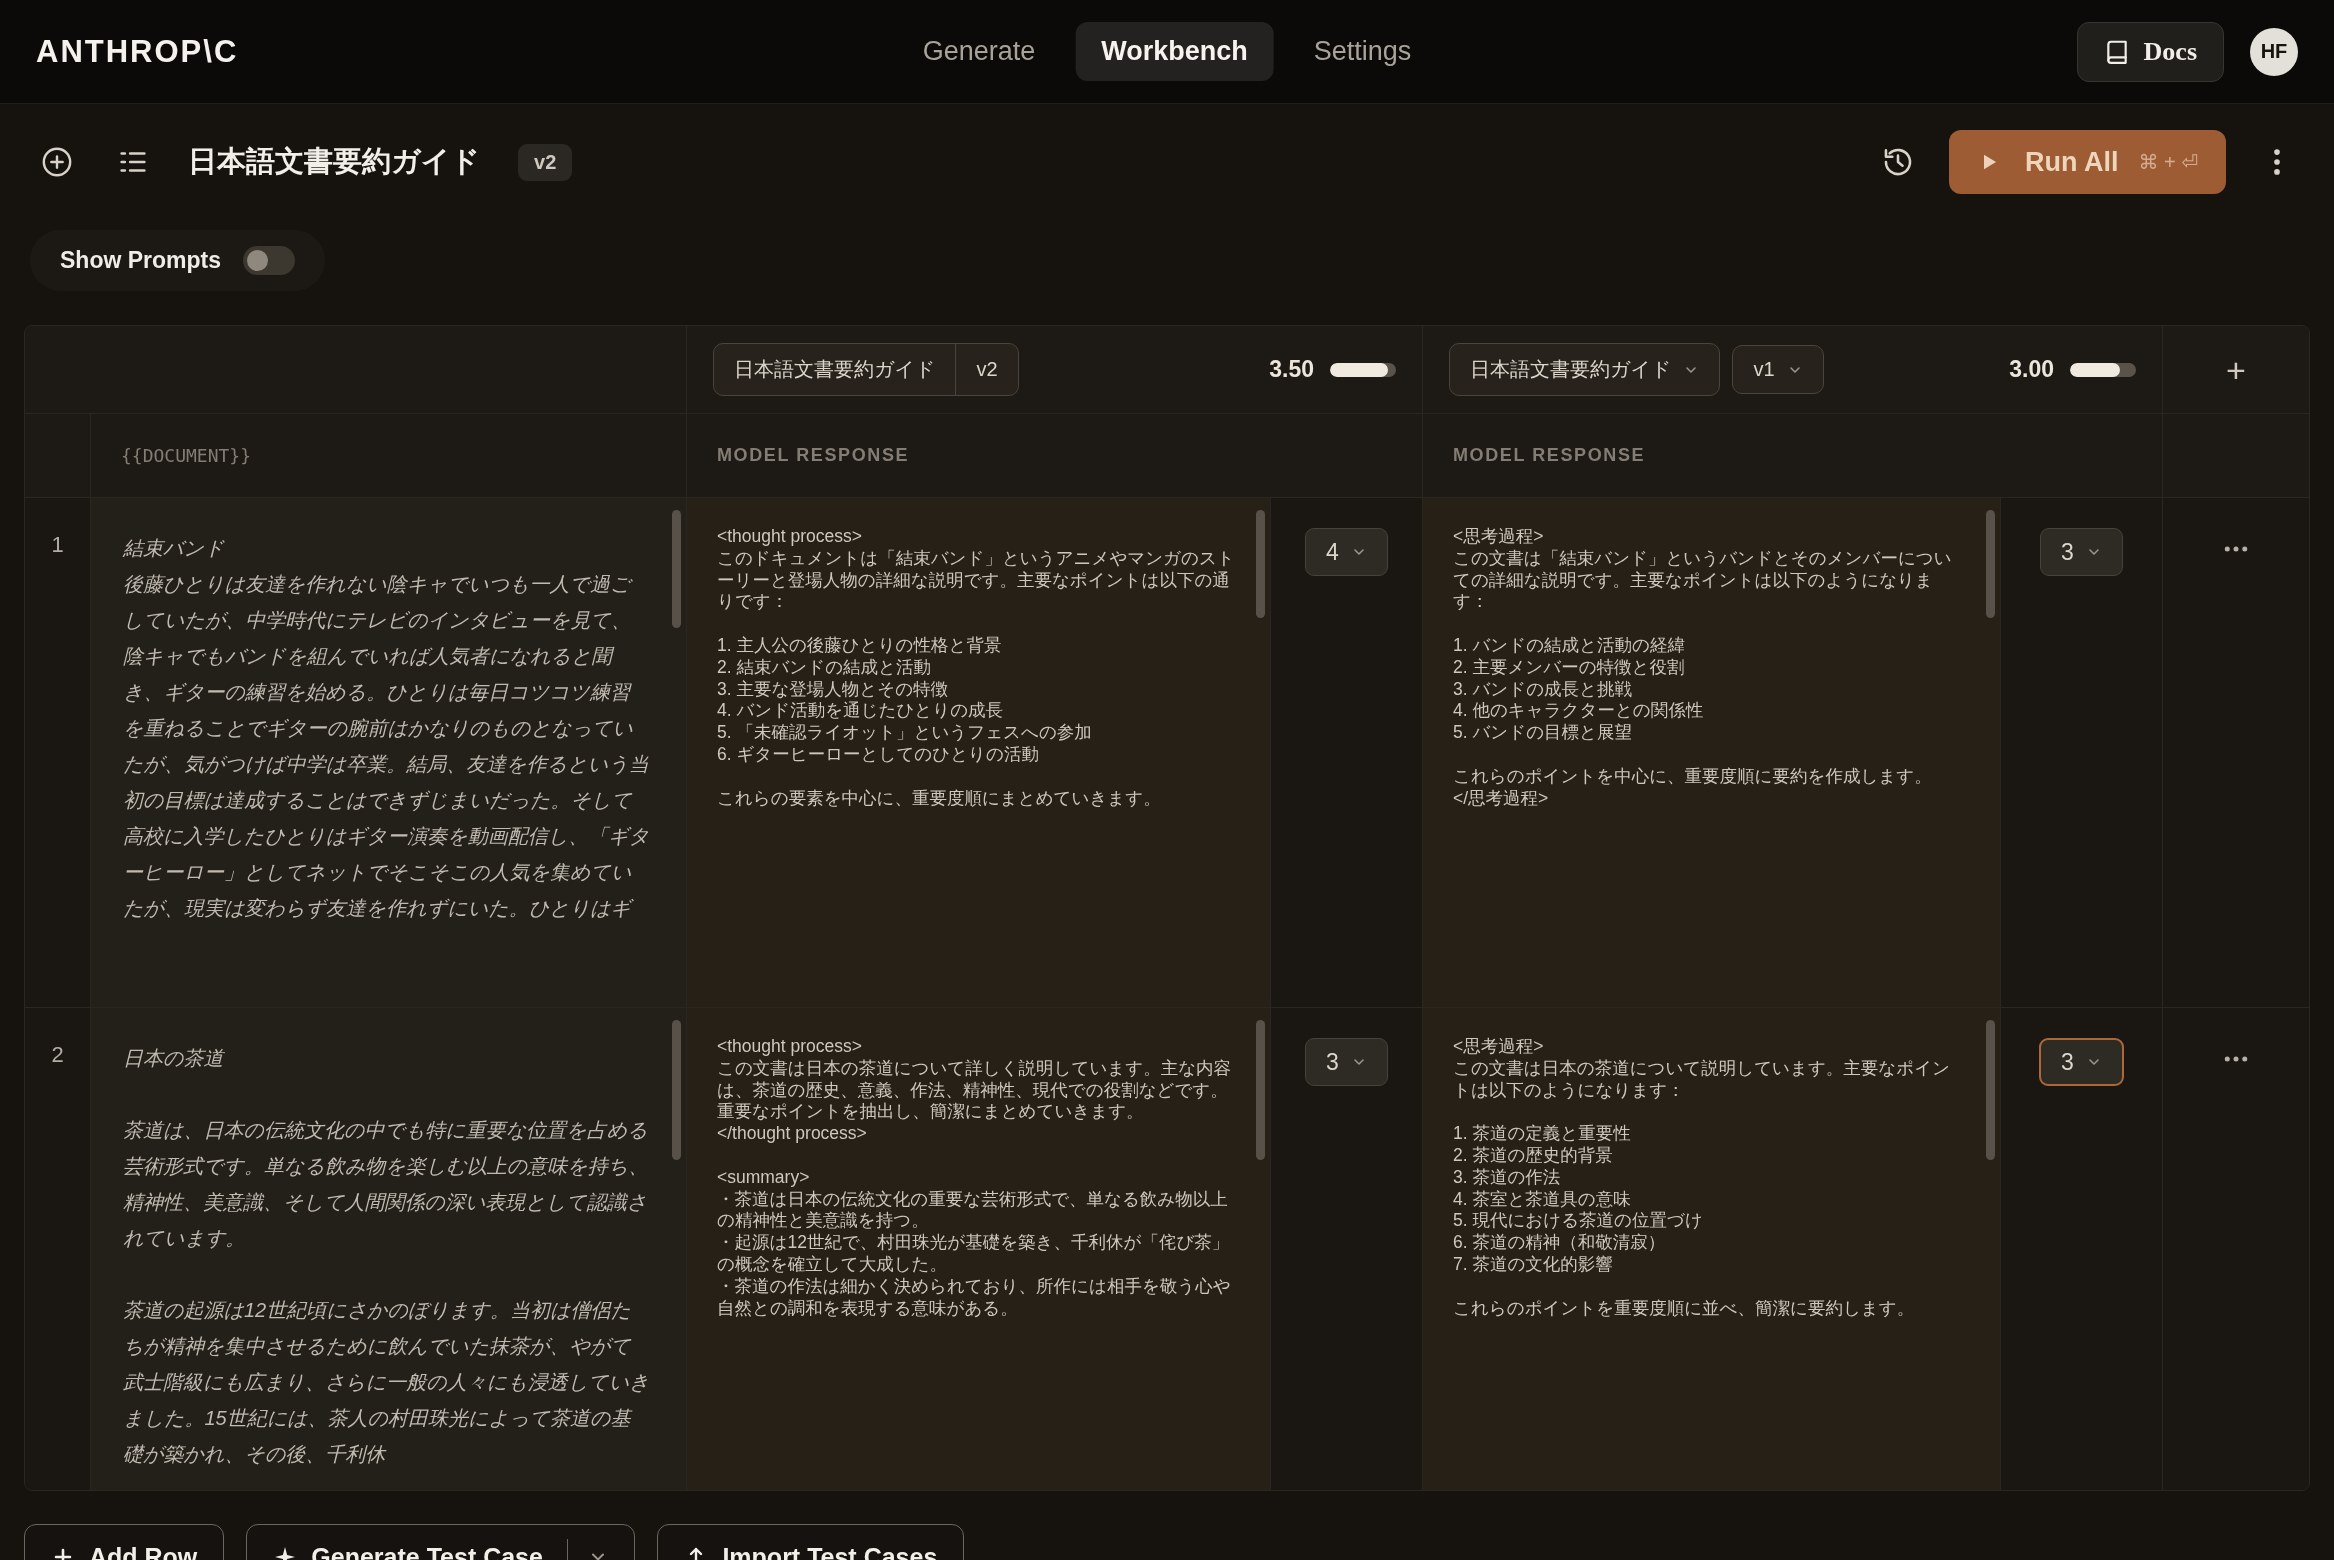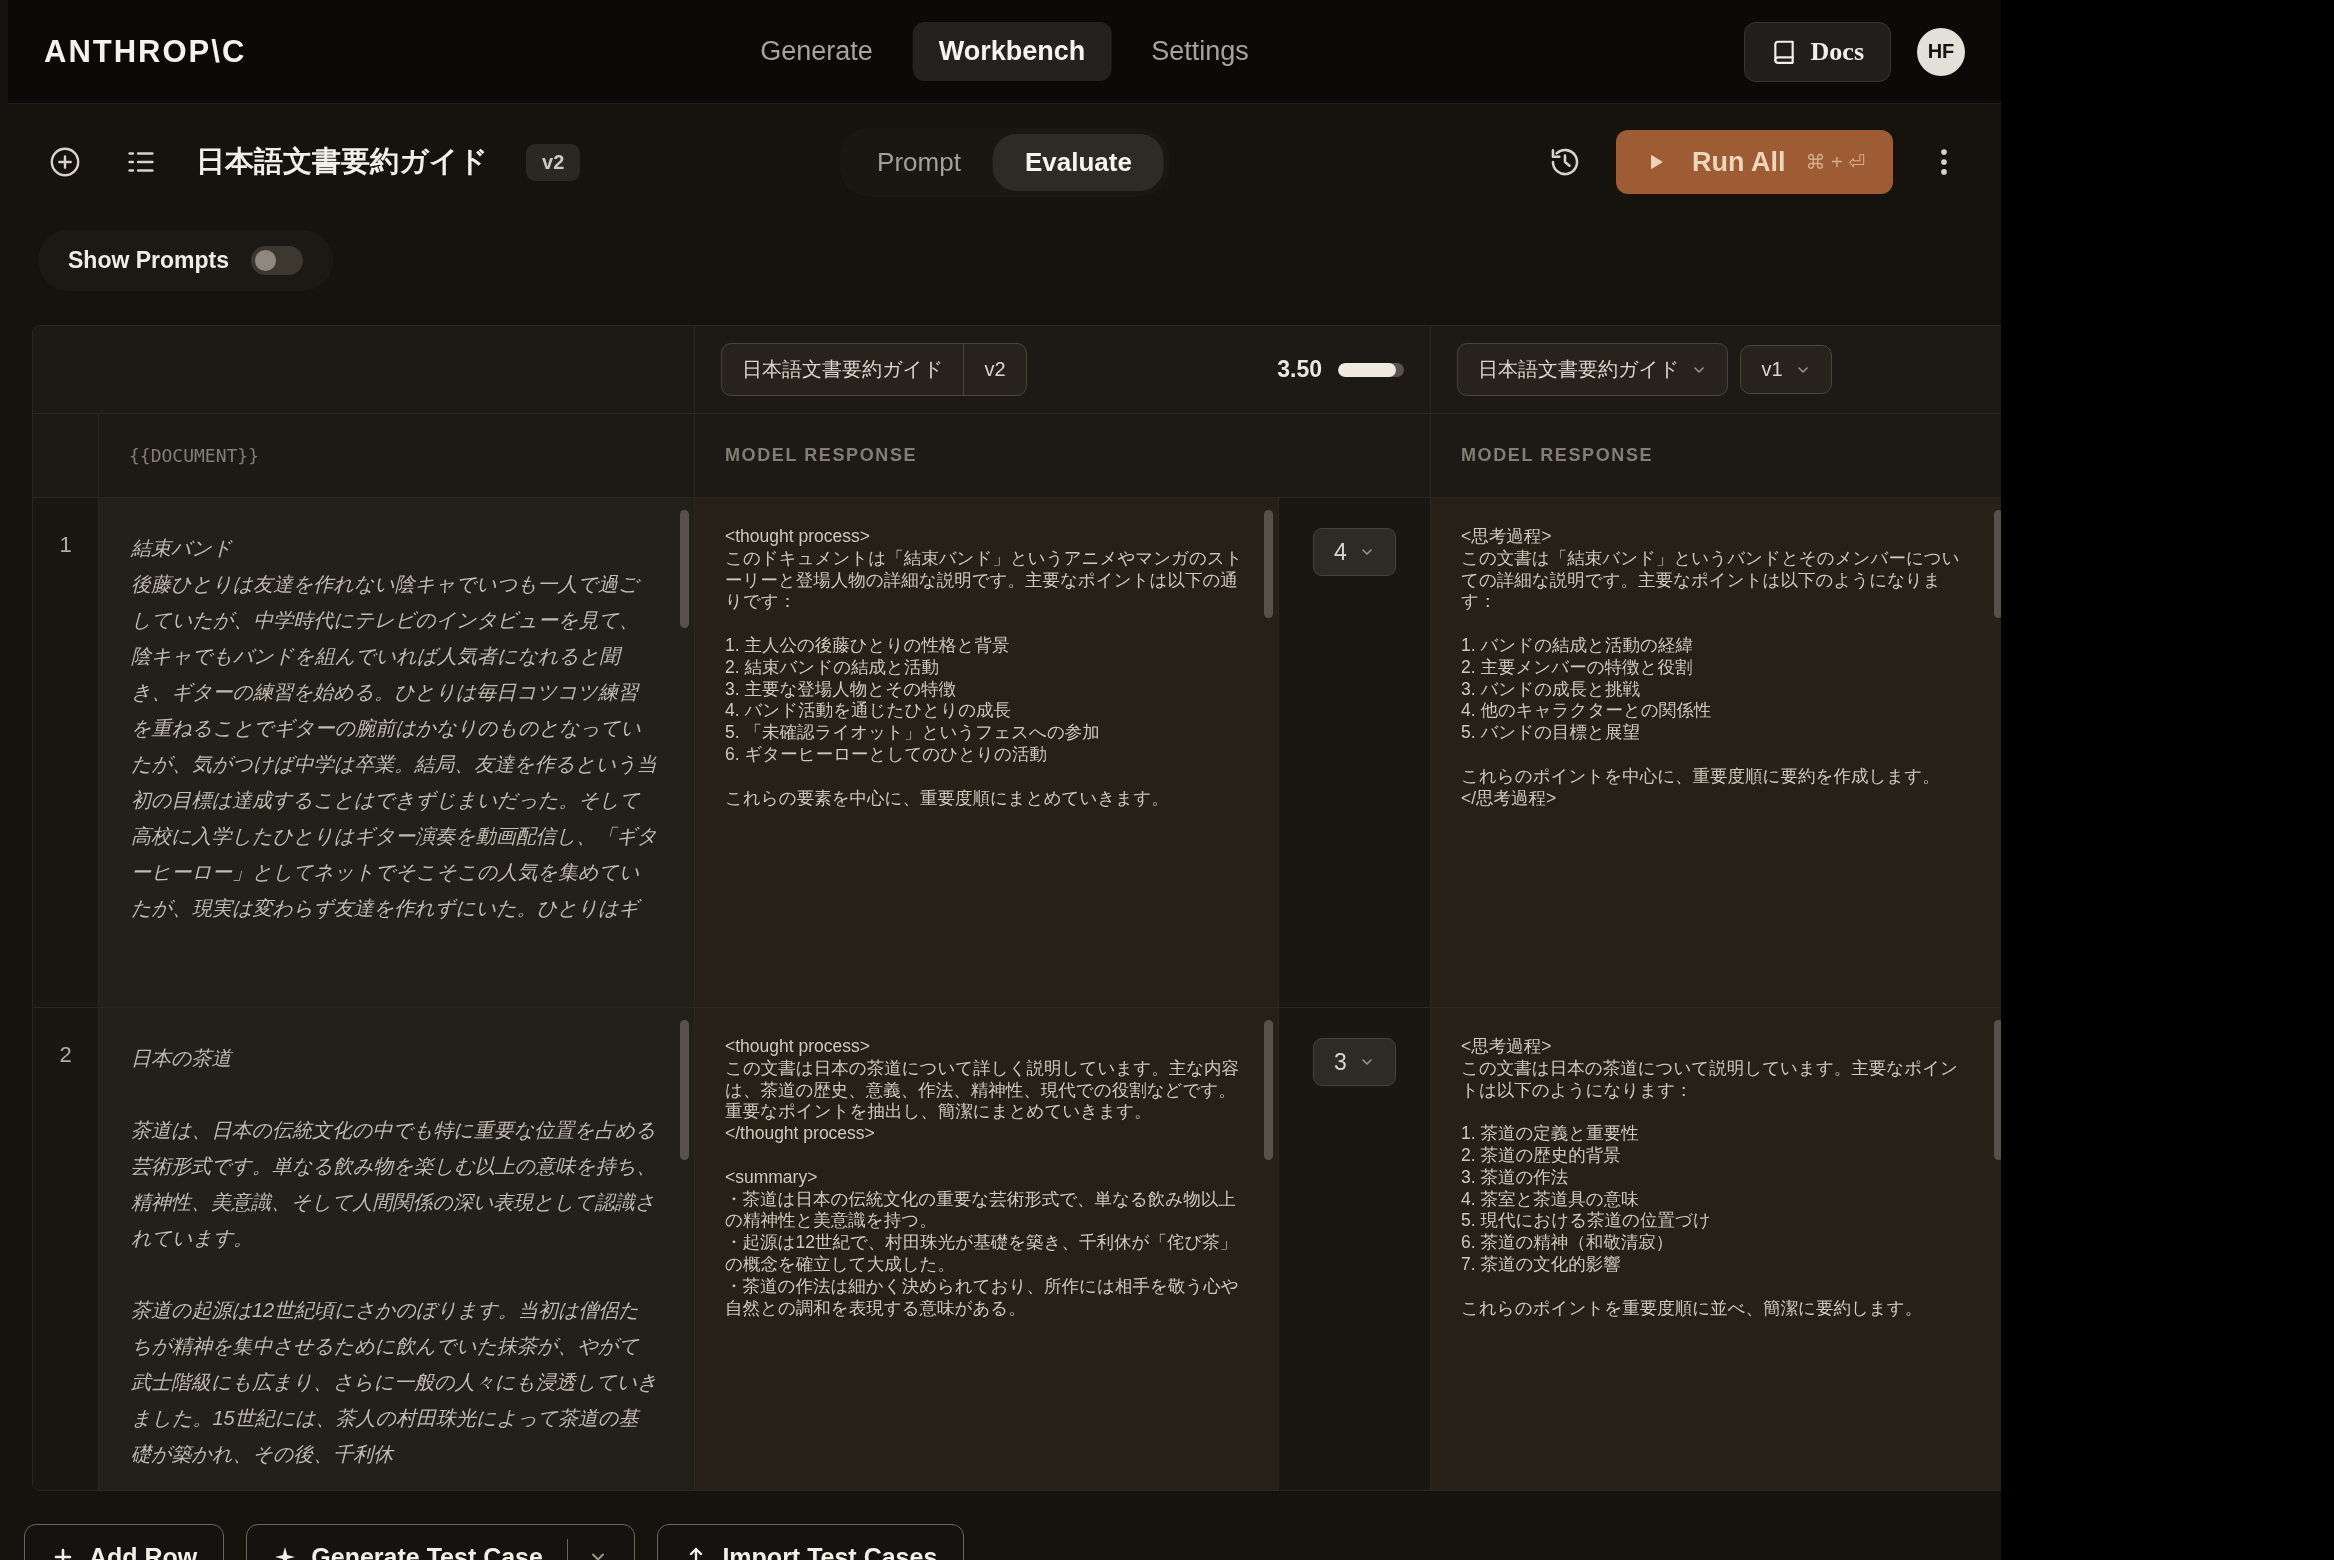--- a/index.html
+++ b/index.html
@@ -14,21 +14,21 @@
     --text:#d6d0c6;
     --doc-text:#c0bab0;
     --resp-text:#cfc8bd;
     --muted:#8d867c;
     --chip-border:#4a443b;
     --accent:#9d5c33;
   }
   *{margin:0;padding:0;box-sizing:border-box;}
   html,body{background:#000;}
   body{font-family:"Liberation Sans","DejaVu Sans",sans-serif;}
-  .app{position:relative;width:2001px;height:1560px;background:var(--bg);overflow:hidden;color:var(--text);padding-left:8px;}
+  .app{position:relative;width:2334px;height:1560px;background:var(--bg);overflow:hidden;color:var(--text);}
 
   
   .nav{height:104px;background:var(--nav-bg);border-bottom:1px solid #211d18;display:flex;align-items:center;padding:0 36px;position:relative;}
   .logo{font-size:31px;font-weight:800;letter-spacing:2px;color:#f5f2ee;}
   .nav-tabs{position:absolute;left:50%;top:0;height:100%;transform:translateX(-50%);display:flex;align-items:center;gap:14px;}
   .nav-tab{font-size:27px;color:#a9a29a;padding:14px 26px;border-radius:12px;cursor:pointer;white-space:nowrap;}
   .nav-tab.active{background:#242220;color:#f7f4f0;font-weight:700;}
   .nav-right{margin-left:auto;display:flex;align-items:center;gap:26px;}
   .docs-btn{display:flex;align-items:center;gap:14px;background:#211f1c;border:1px solid #383530;border-radius:12px;padding:14px 26px;font-size:26px;font-weight:700;color:#f2efe9;cursor:pointer;font-family:Liberation Serif, serif;}
   .avatar{width:48px;height:48px;border-radius:50%;background:#e3dfd9;color:#17140f;font-size:20px;font-weight:800;display:flex;align-items:center;justify-content:center;cursor:pointer;}
@@ -148,24 +148,20 @@
       <button class="icon-btn">
         <span style="display:flex;">
           <svg viewBox="0 0 24 24" width="34" height="34" fill="none" stroke="currentColor" stroke-width="1.9" stroke-linecap="round">
               <path d="M4 6h2.2M4 12h2.2M4 18h2.2M10 6h10M10 12h10M10 18h10"></path>
             </svg>
         </span>
       </button>
       <h1 class="page-title">日本語文書要約ガイド</h1>
       <span class="ver-badge">v2</span>
     </div>
-    <div class="mode-toggle">
-      <button class="mode-tab">Prompt</button>
-      <button class="mode-tab active">Evaluate</button>
-    </div>
     <div class="tool-right">
       <button class="icon-btn">
         <span style="display:flex;">
           <svg viewBox="0 0 24 24" width="34" height="34" fill="none" stroke="currentColor" stroke-width="1.8" stroke-linecap="round" stroke-linejoin="round">
               <path d="M3.5 12a8.5 8.5 0 1 0 2.6-6.1"></path>
               <path d="M3.5 3.8v4.5H8"></path>
               <path d="M12 7.5V12l3.2 2.6"></path>
             </svg>
         </span>
       </button>

